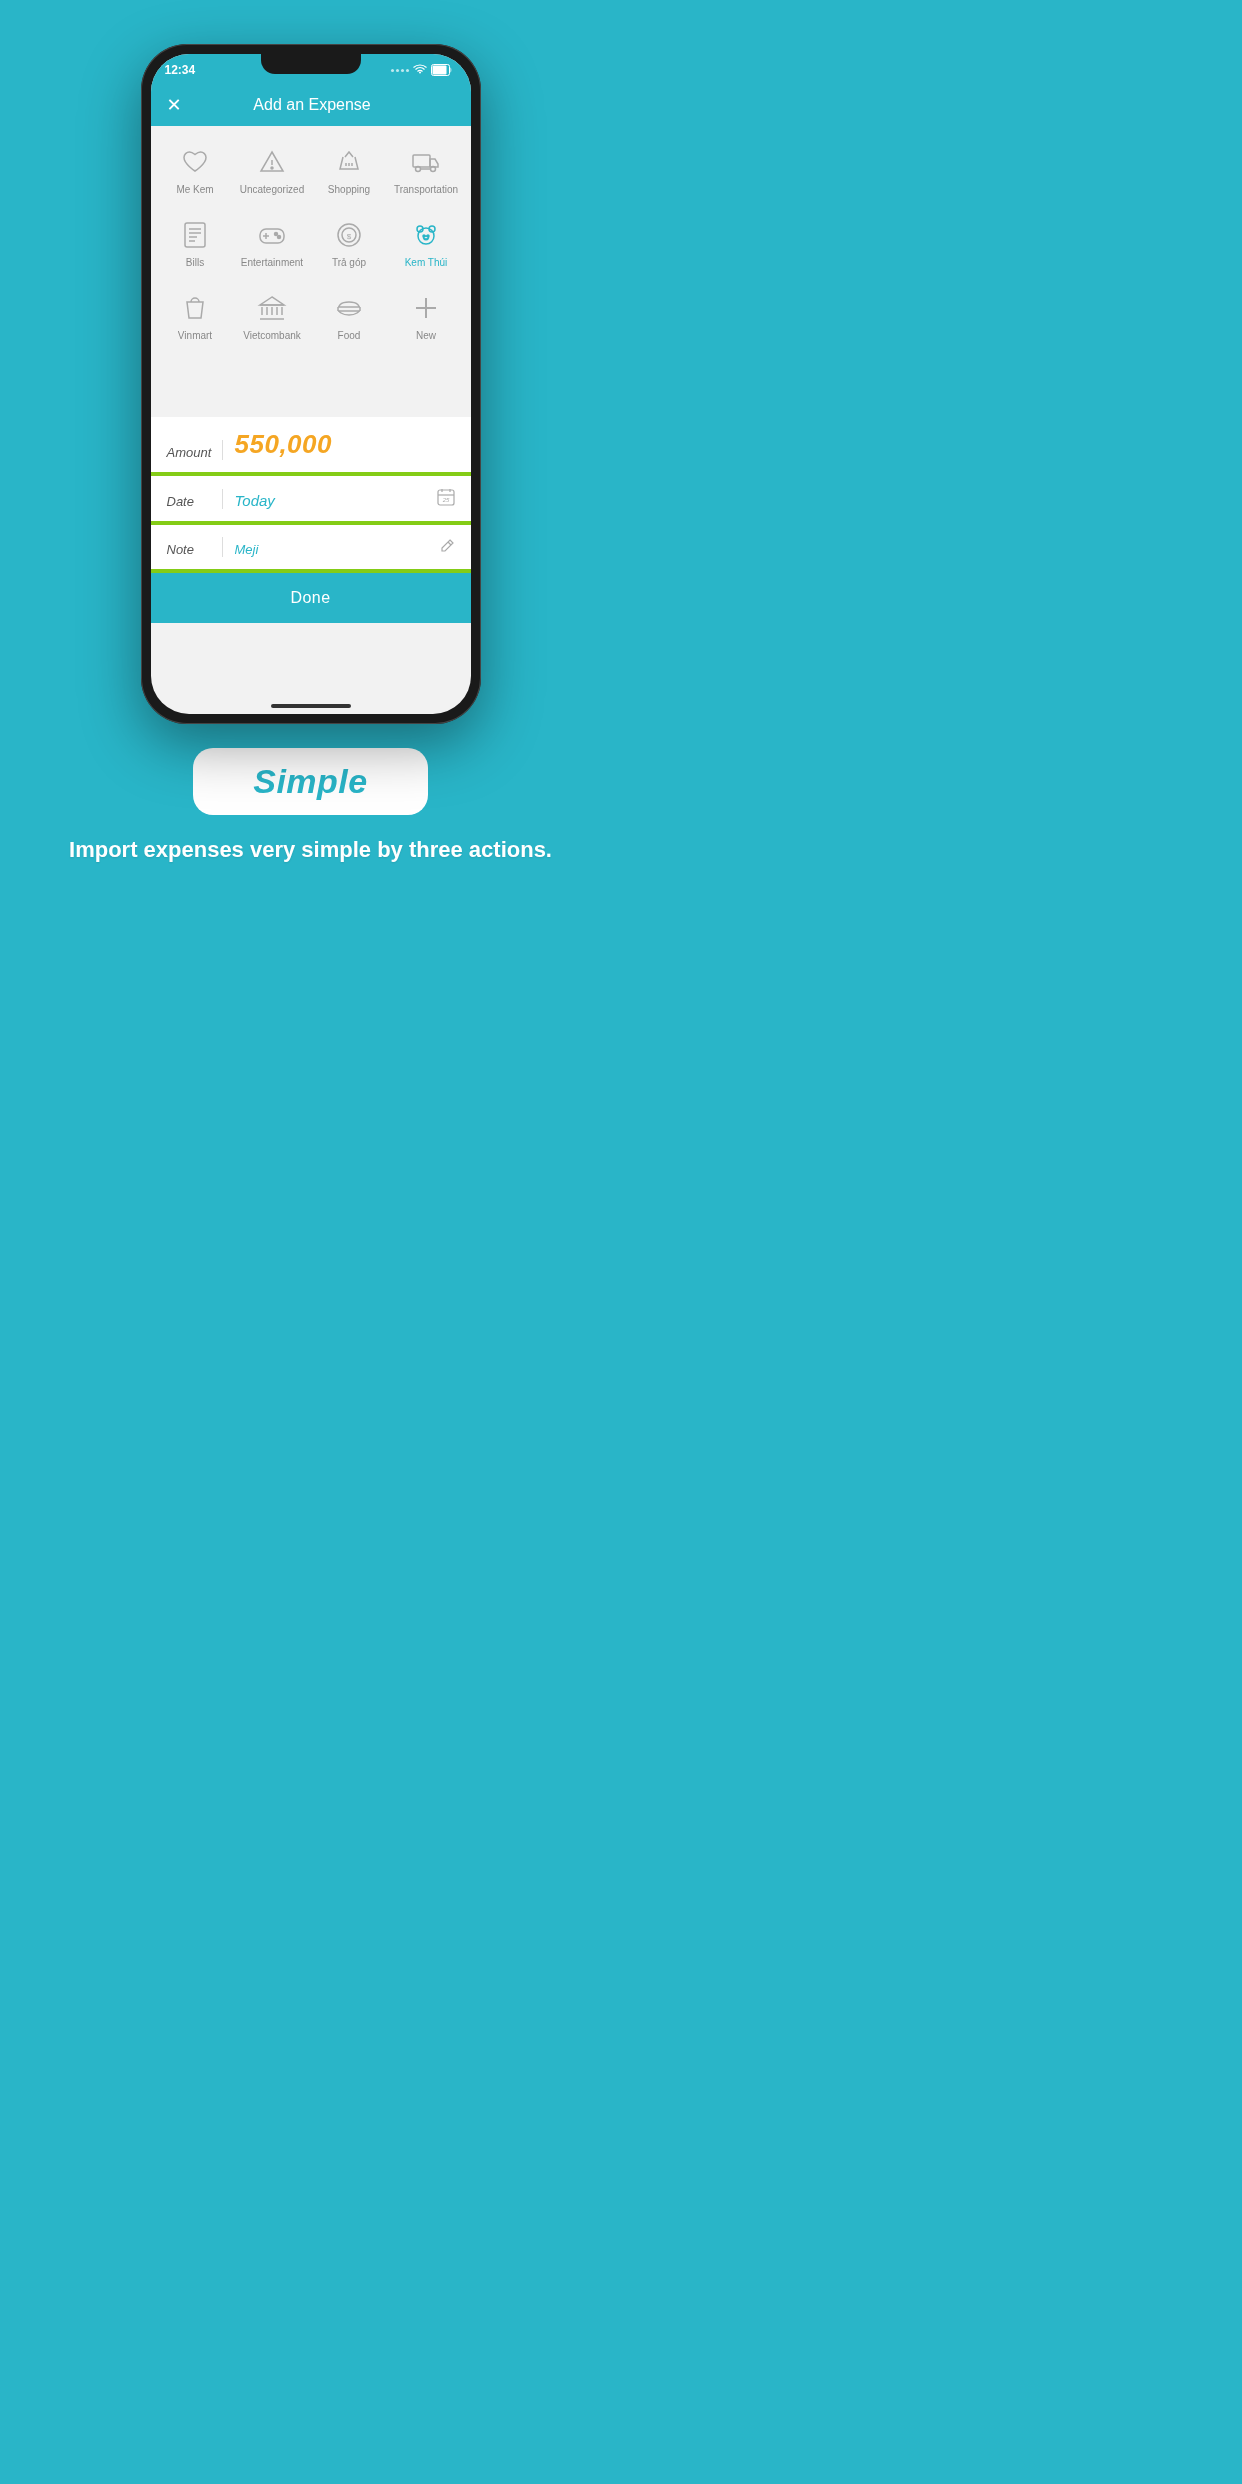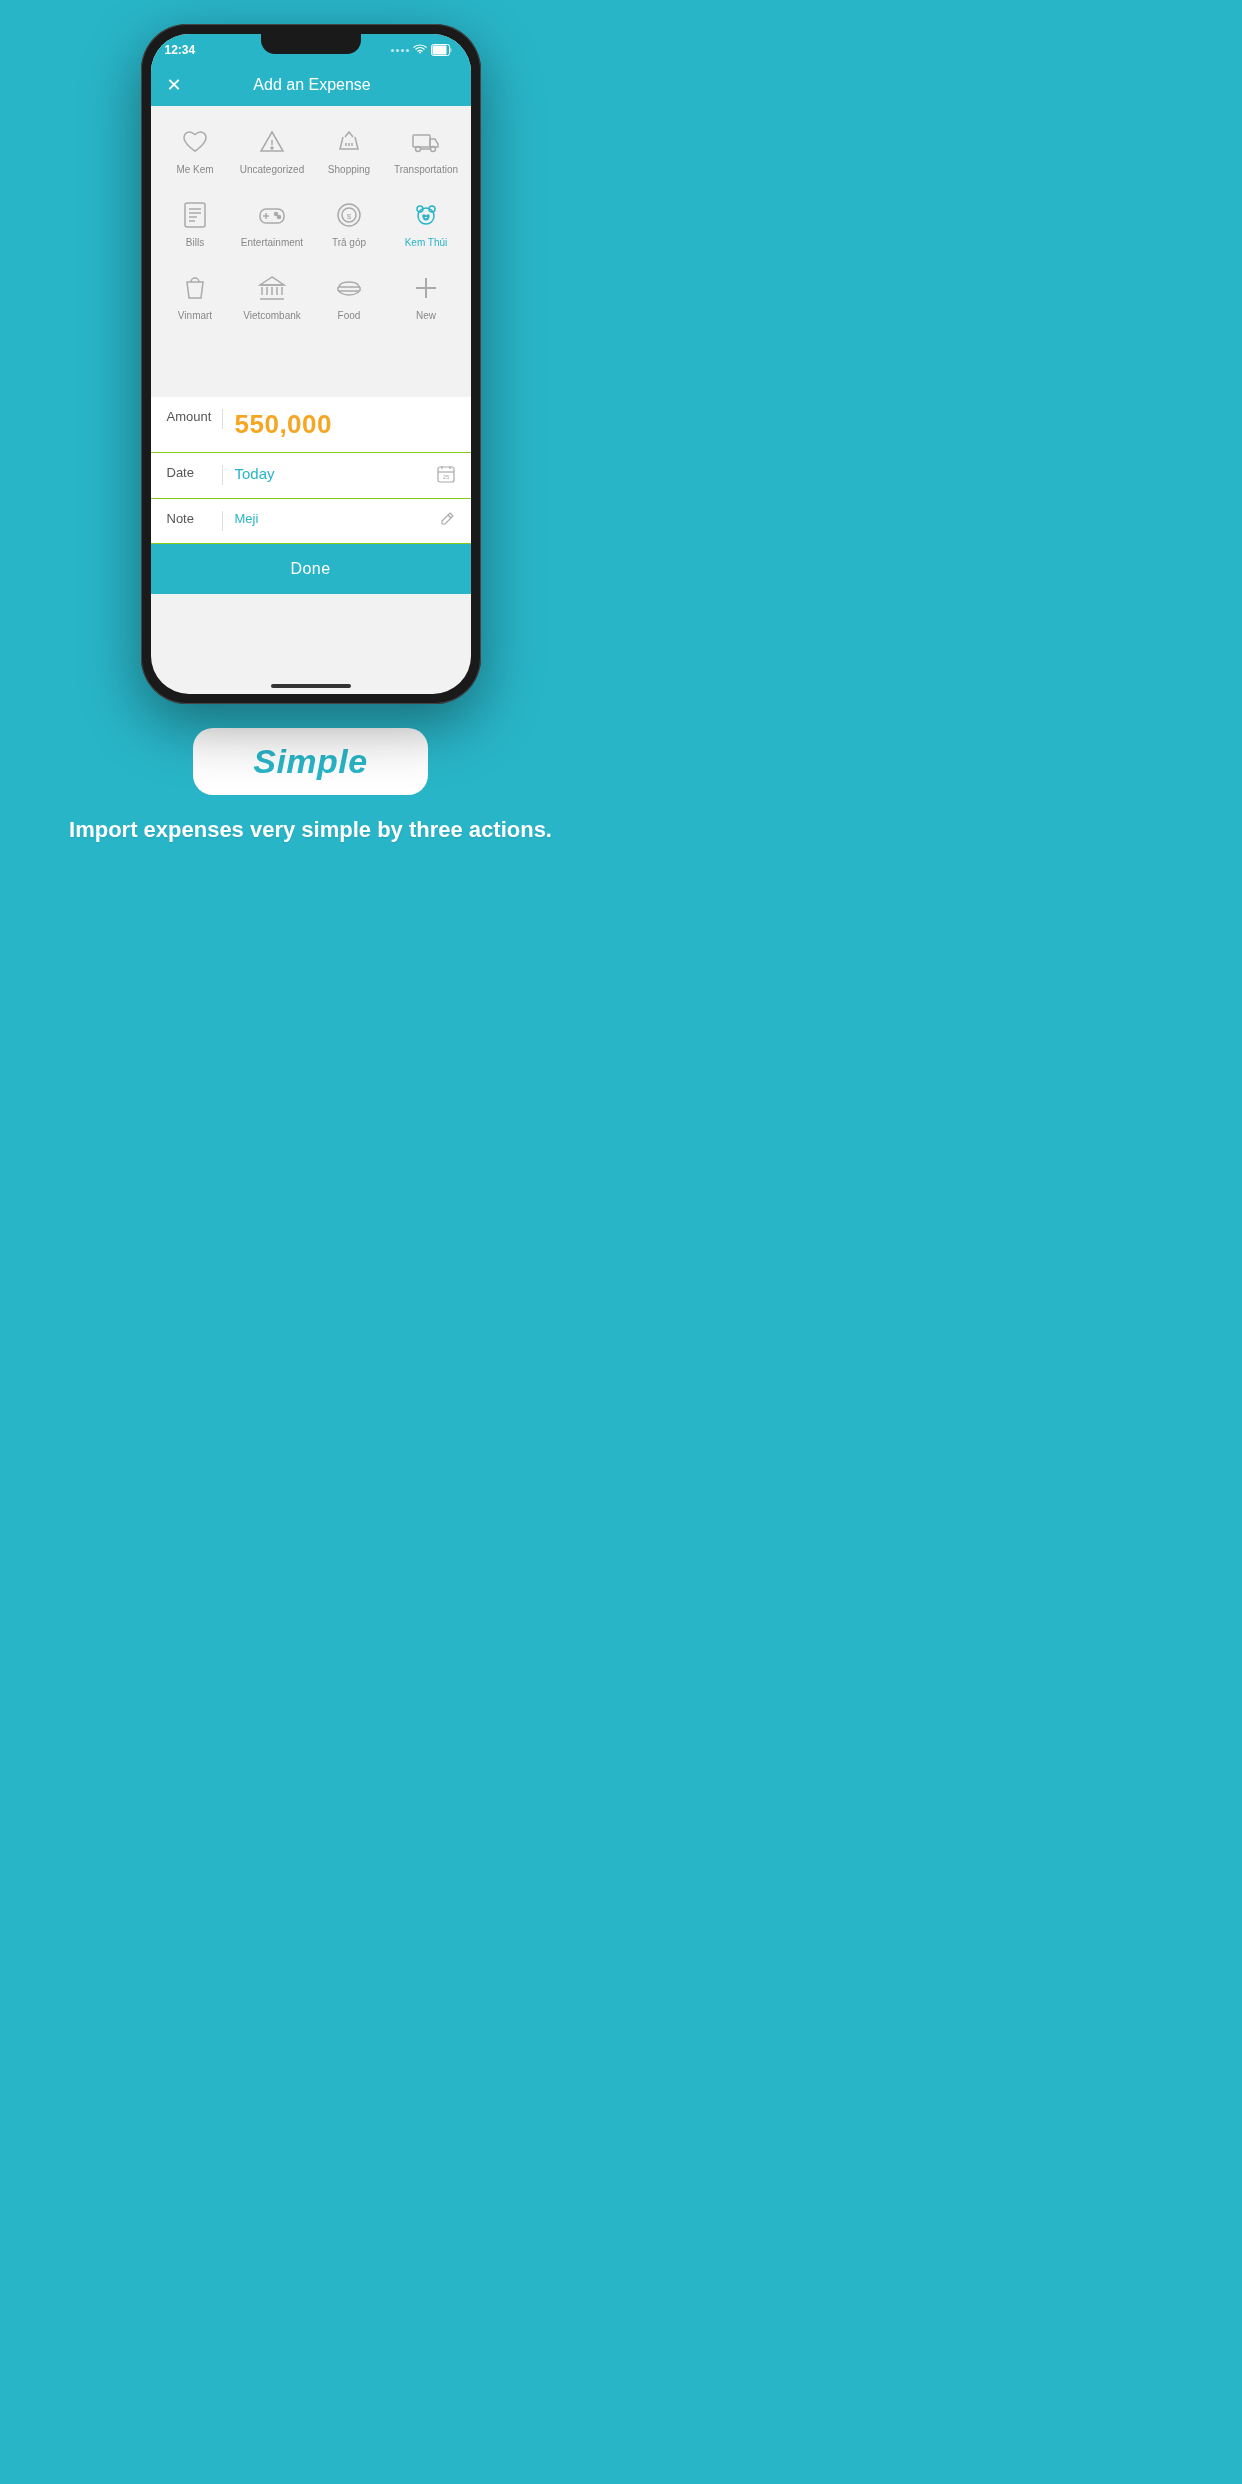--- a/index.html
+++ b/index.html
@@ -19,21 +19,21 @@
       top: 0; left: 0; right: 0; bottom: 0;
       opacity: 0.15;
       pointer-events: none;
       overflow: hidden;
     }
 
     
     .phone-wrapper {
       display: flex;
       justify-content: center;
-      padding-top: 24px;
+      padding-top: 44px;
     }
 
     .phone-frame {
       width: 340px;
       height: 680px;
       background: #1a1a1a;
       border-radius: 46px;
       padding: 10px;
       box-shadow: 0 20px 60px rgba(0,0,0,0.4), inset 0 0 0 1px #444;
       position: relative;
@@ -172,23 +172,24 @@
     }
 
     
     .form-area {
       background: white;
       padding: 0;
     }
 
     .form-row {
       display: flex;
-      align-items: flex-start;
+      align-items: flex-end;
       padding: 12px 16px;
-      border-bottom: 1px solid #84cc16;
+      border-bottom: 4px solid #84cc16;
+      font-style: italic;
     }
 
     .form-label {
       font-size: 13px;
       color: #555;
       width: 55px;
       flex-shrink: 0;
     }
 
     .form-divider {

